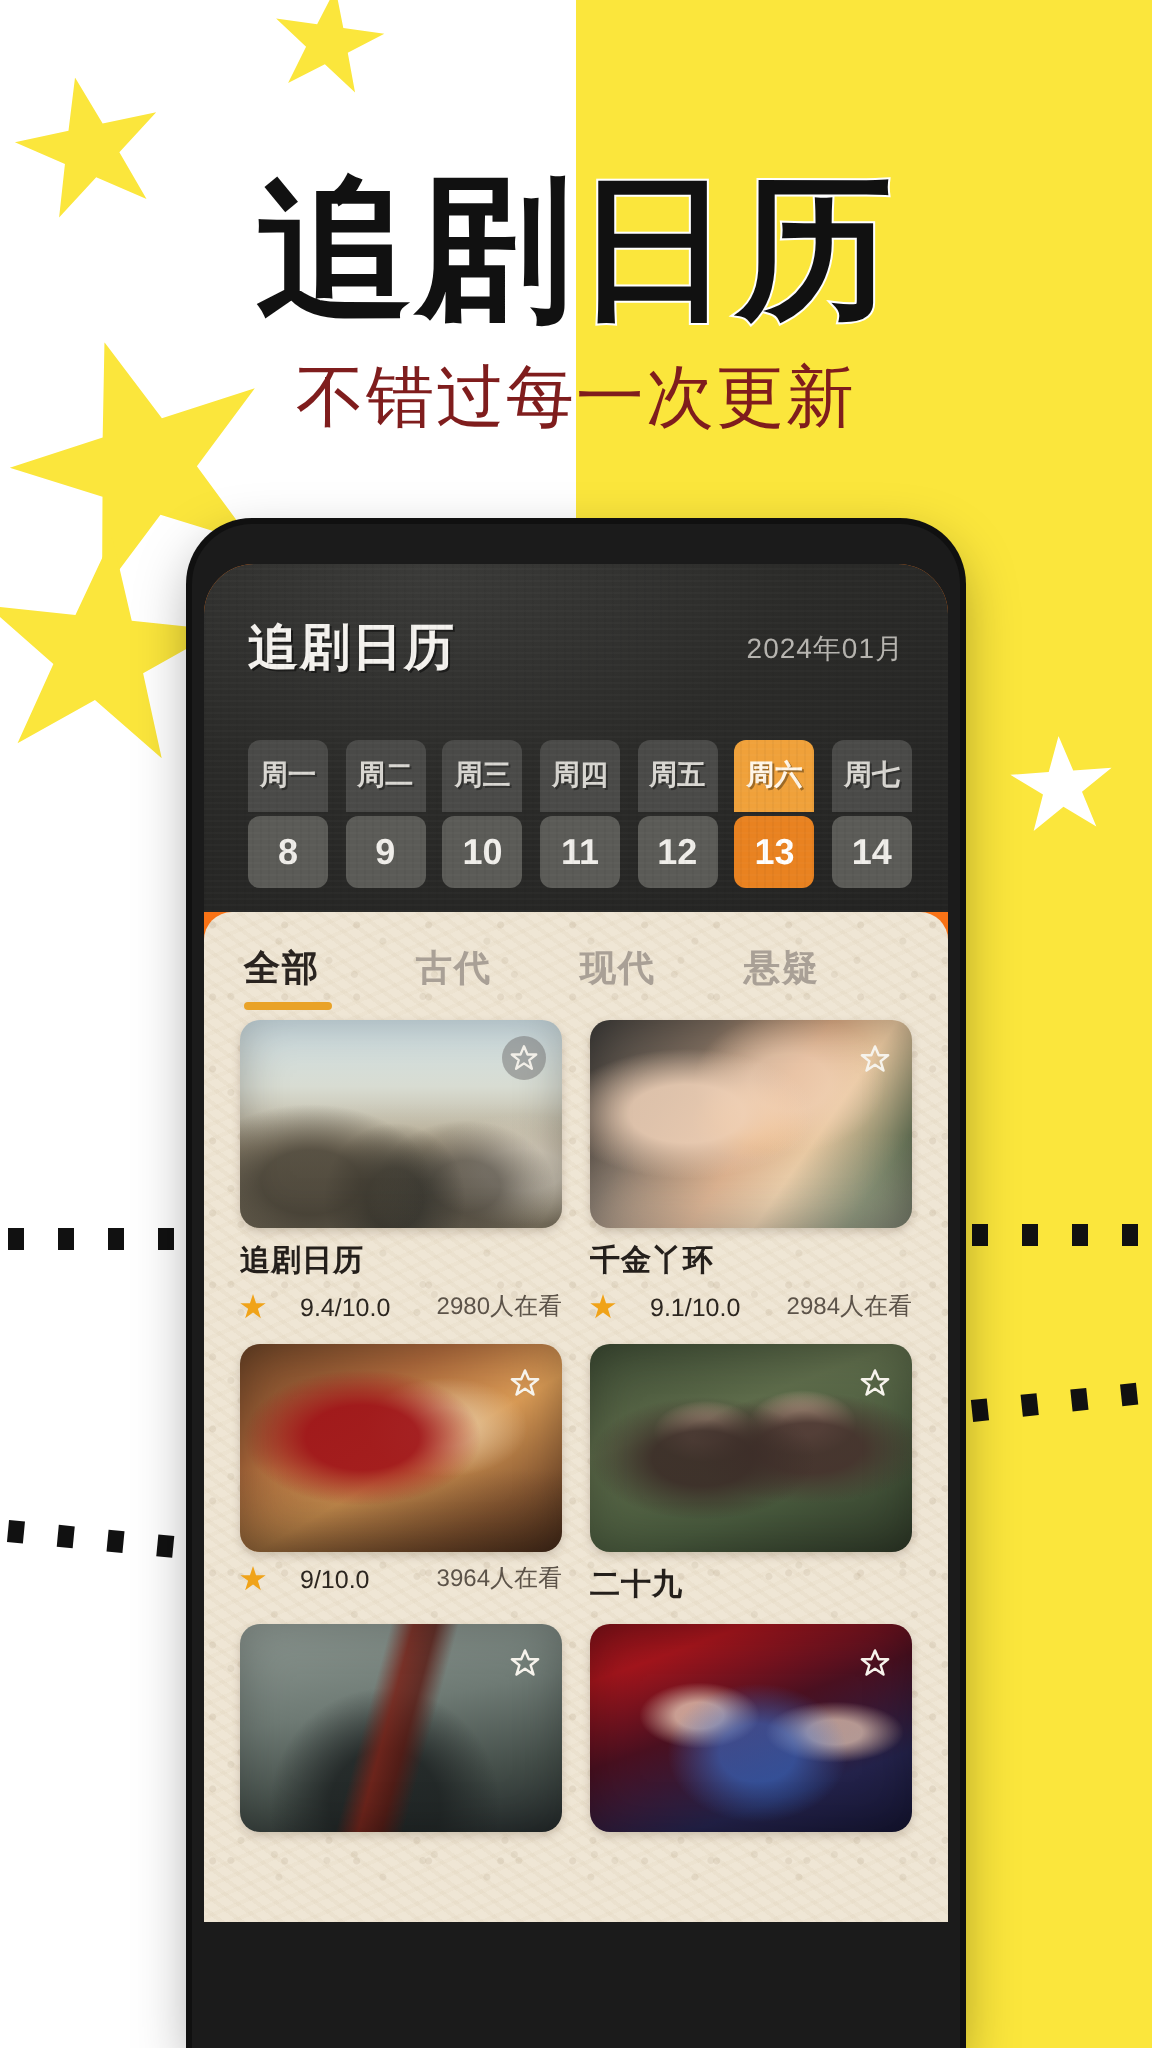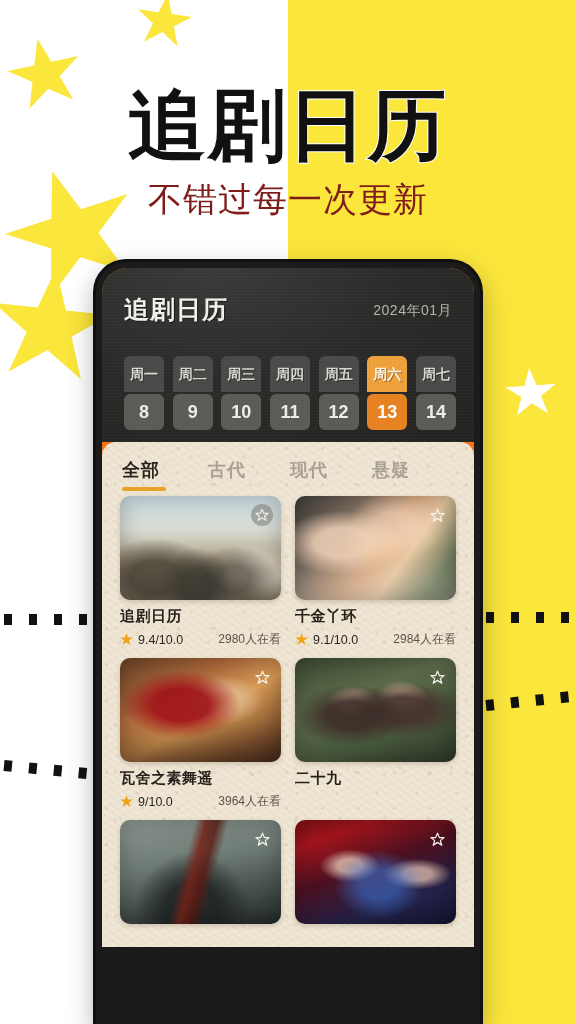--- a/index.html
+++ b/index.html
@@ -61,21 +61,21 @@
 
   
   #phone {
     position:absolute; left:96px; top:262px; width:384px; height:762px;
     border-radius:30px 30px 0 0;
     background:#1b1b1b;
     box-shadow:0 0 0 3px #101010, 0 10px 28px rgba(0,0,0,.35);
     overflow:hidden;
   }
   #phone-screen {
-    position:absolute; left:6px; top:6px; width:372px; height:679px;
+    position:absolute; left:6px; top:20px; width:372px; height:679px;
     border-radius:25px 25px 0 0;
     overflow:hidden;
     background:#f97316;
   }
 
   
   #app-header {
     position:relative; height:174px; width:100%;
     background:
       radial-gradient(110% 140% at 30% 0%, #3b3b39 0%, #2b2b29 45%, #222221 100%);
@@ -187,21 +187,21 @@
   .card-title {
     margin-top:7px;
     font-size:15px; font-weight:bold; color:#241f1b;
     font-family:"DejaVu Sans","Liberation Sans",sans-serif;
     letter-spacing:.5px; white-space:nowrap; overflow:hidden;
   }
   .card-meta {
     margin-top:5px; display:flex; align-items:center; justify-content:space-between;
     font-size:12px; color:#4a423a;
   }
-  .rating { display:flex; align-items:center; gap:5px; }
+  .rating { display:flex; align-items:center; gap:17px; }
   .rating .rv { color:#2c2620; font-size:12.5px; }
   .viewers { color:#5c5349; font-size:12px; }
   .ministar { width:13px; height:13px; background:#f0a319;
     clip-path: polygon(50% 0%, 61.8% 35.2%, 98.8% 35.2%, 68.8% 57.2%, 80.2% 92.8%, 50% 70.8%, 19.8% 92.8%, 31.2% 57.2%, 1.2% 35.2%, 38.2% 35.2%); }
 
   
   #bottom-nav {
     position:absolute; left:0; bottom:0; width:100%; height:56px;
     background:#4d3620;
     display:flex; align-items:center; justify-content:space-around;
@@ -377,21 +377,20 @@
                    radial-gradient(ellipse at 38% 45%, rgba(160,20,25,.92) 0 20%, transparent 42%),
                    radial-gradient(ellipse at 64% 40%, rgba(230,205,170,.6) 0 11%, transparent 28%),
                    linear-gradient(180deg, transparent 60%, rgba(50,30,18,.45) 100%);"></div>
               <div class="vig"></div>
               <div class="fav">
                 <svg width="15" height="15" viewBox="0 0 24 24" fill="none" stroke="#f6f3ec" stroke-width="2" stroke-linejoin="round">
                   <polygon points="12,2 15,9 22.5,9 16.5,13.8 18.8,21.2 12,16.6 5.2,21.2 7.5,13.8 1.5,9 9,9"></polygon>
                 </svg>
               </div>
             </div>
-            <div class="card-title">瓦舍之素舞遥</div>
             <div class="card-meta">
               <span class="rating">
                 <span class="ministar"></span>
                 <span class="rv">9/10.0</span>
               </span>
               <span class="viewers">3964人在看</span>
             </div>
           </div>
 
           <div class="card">

